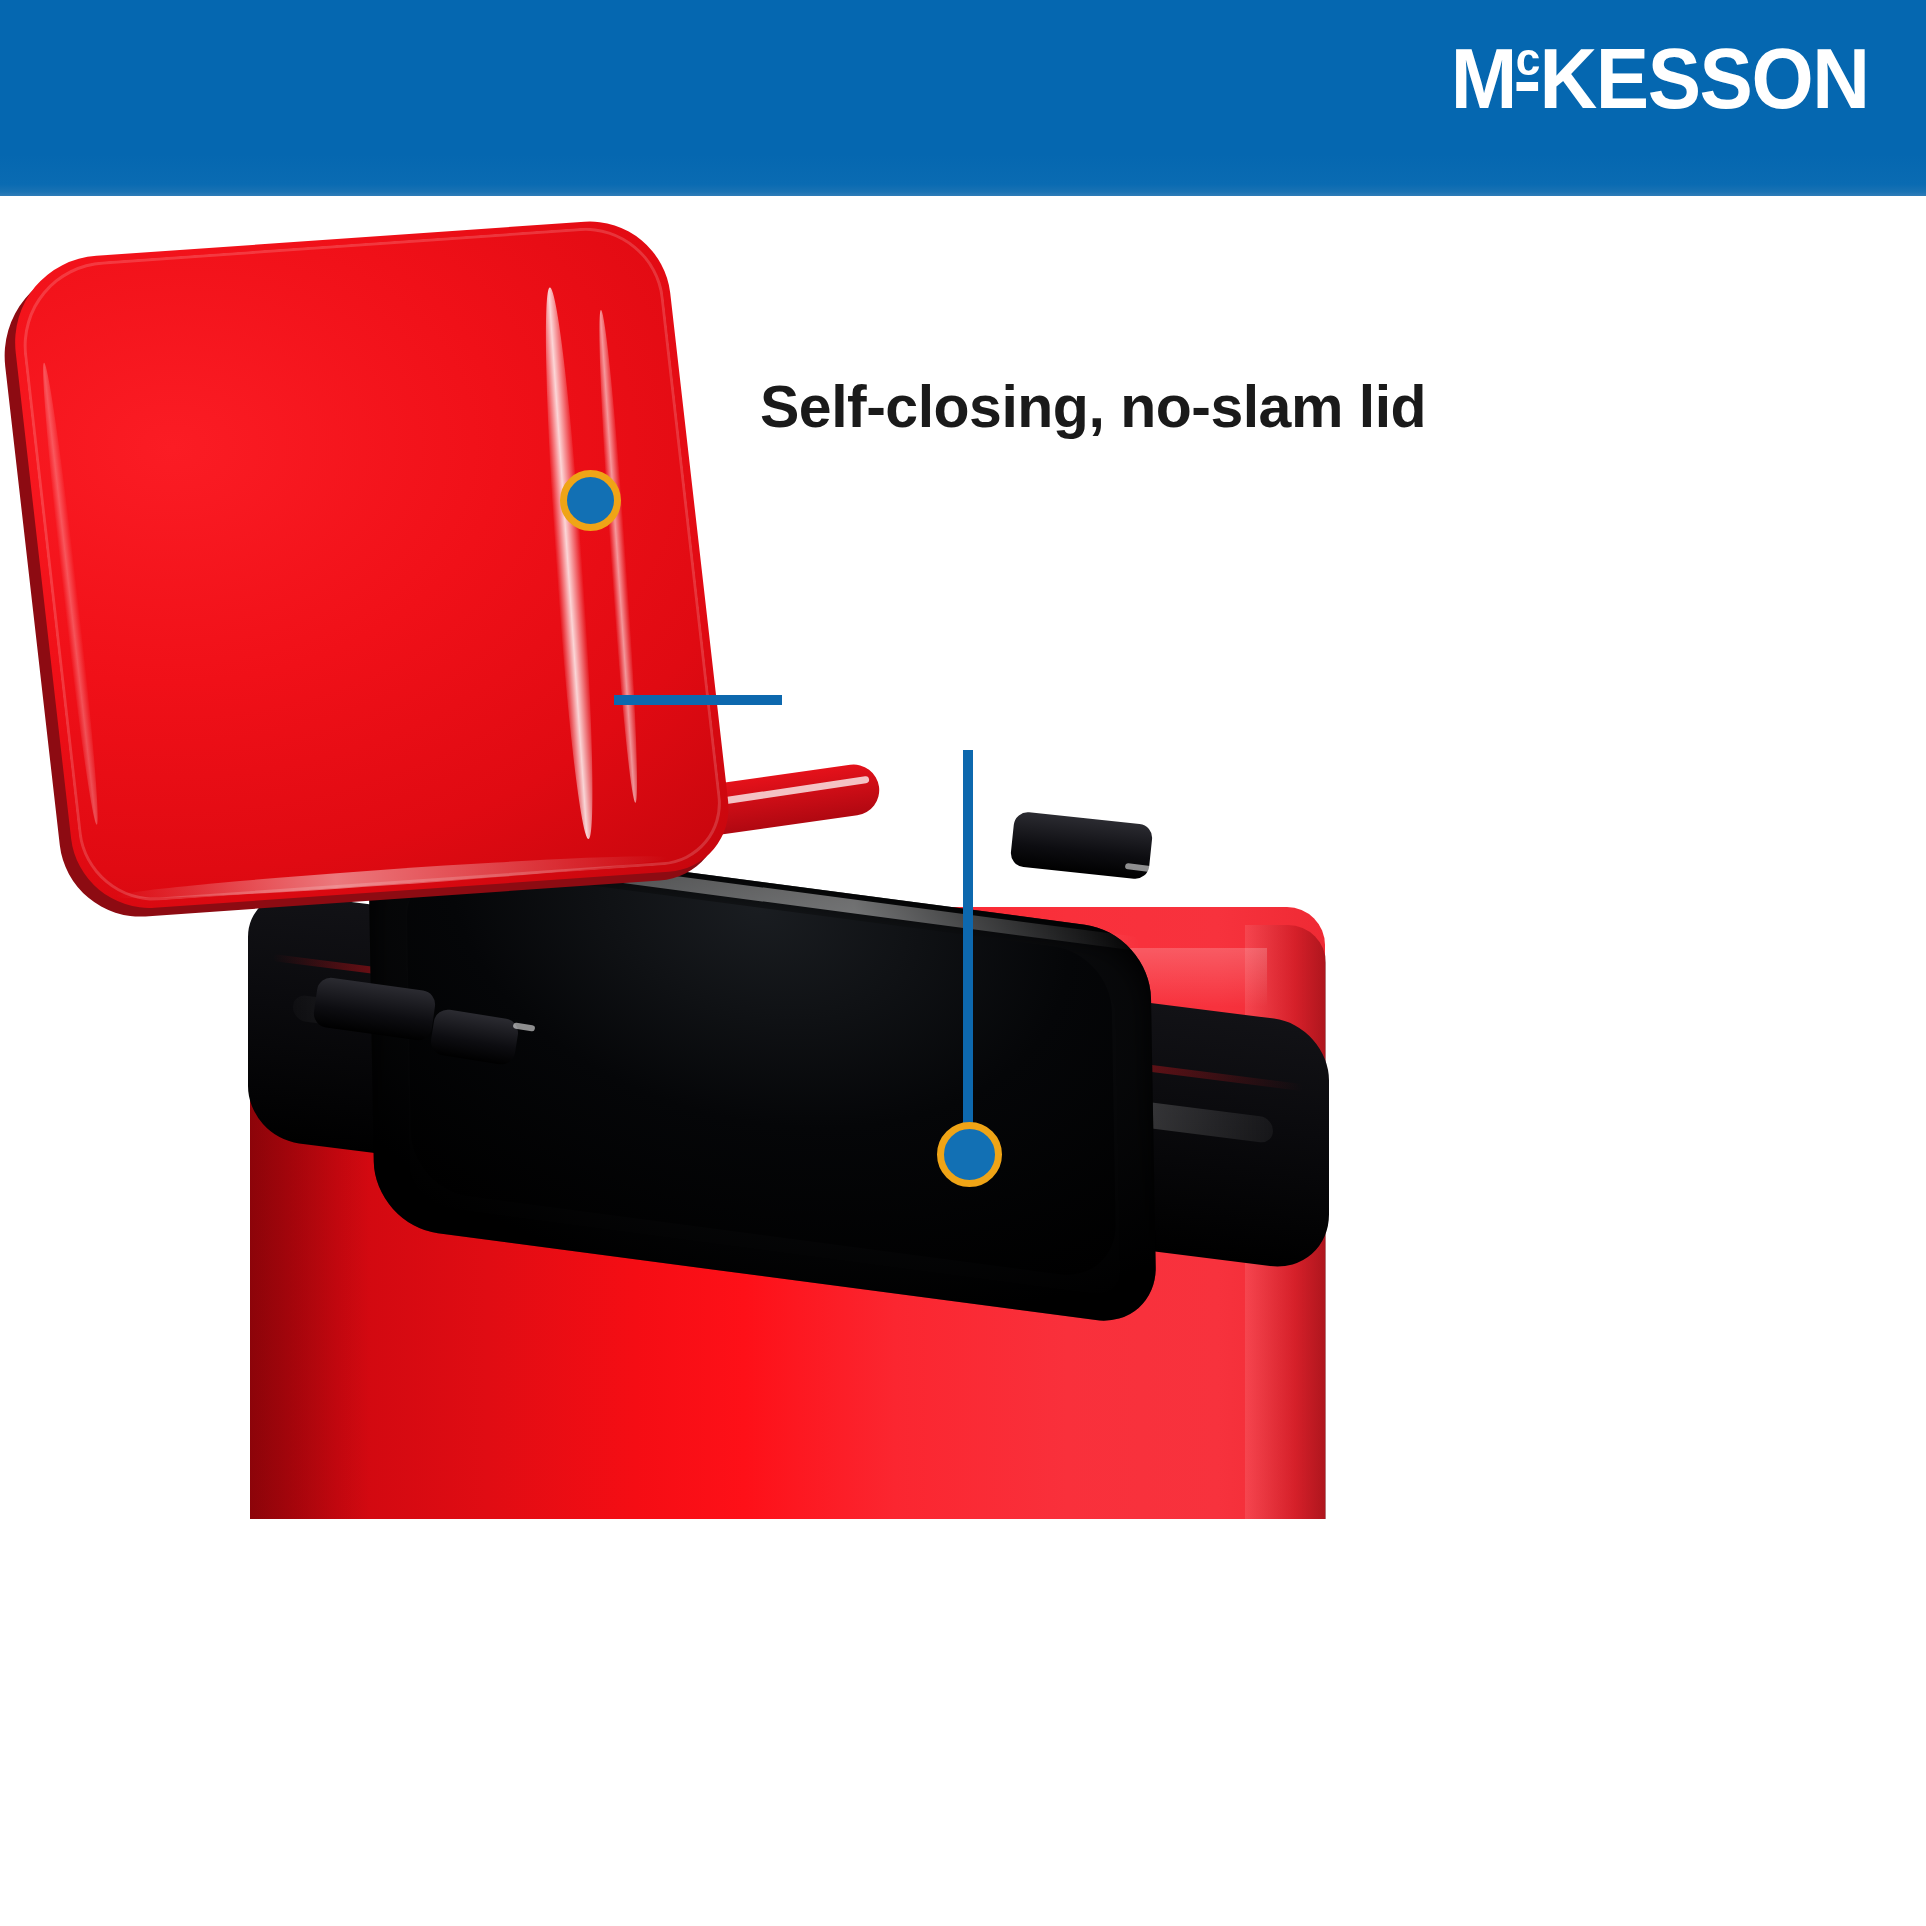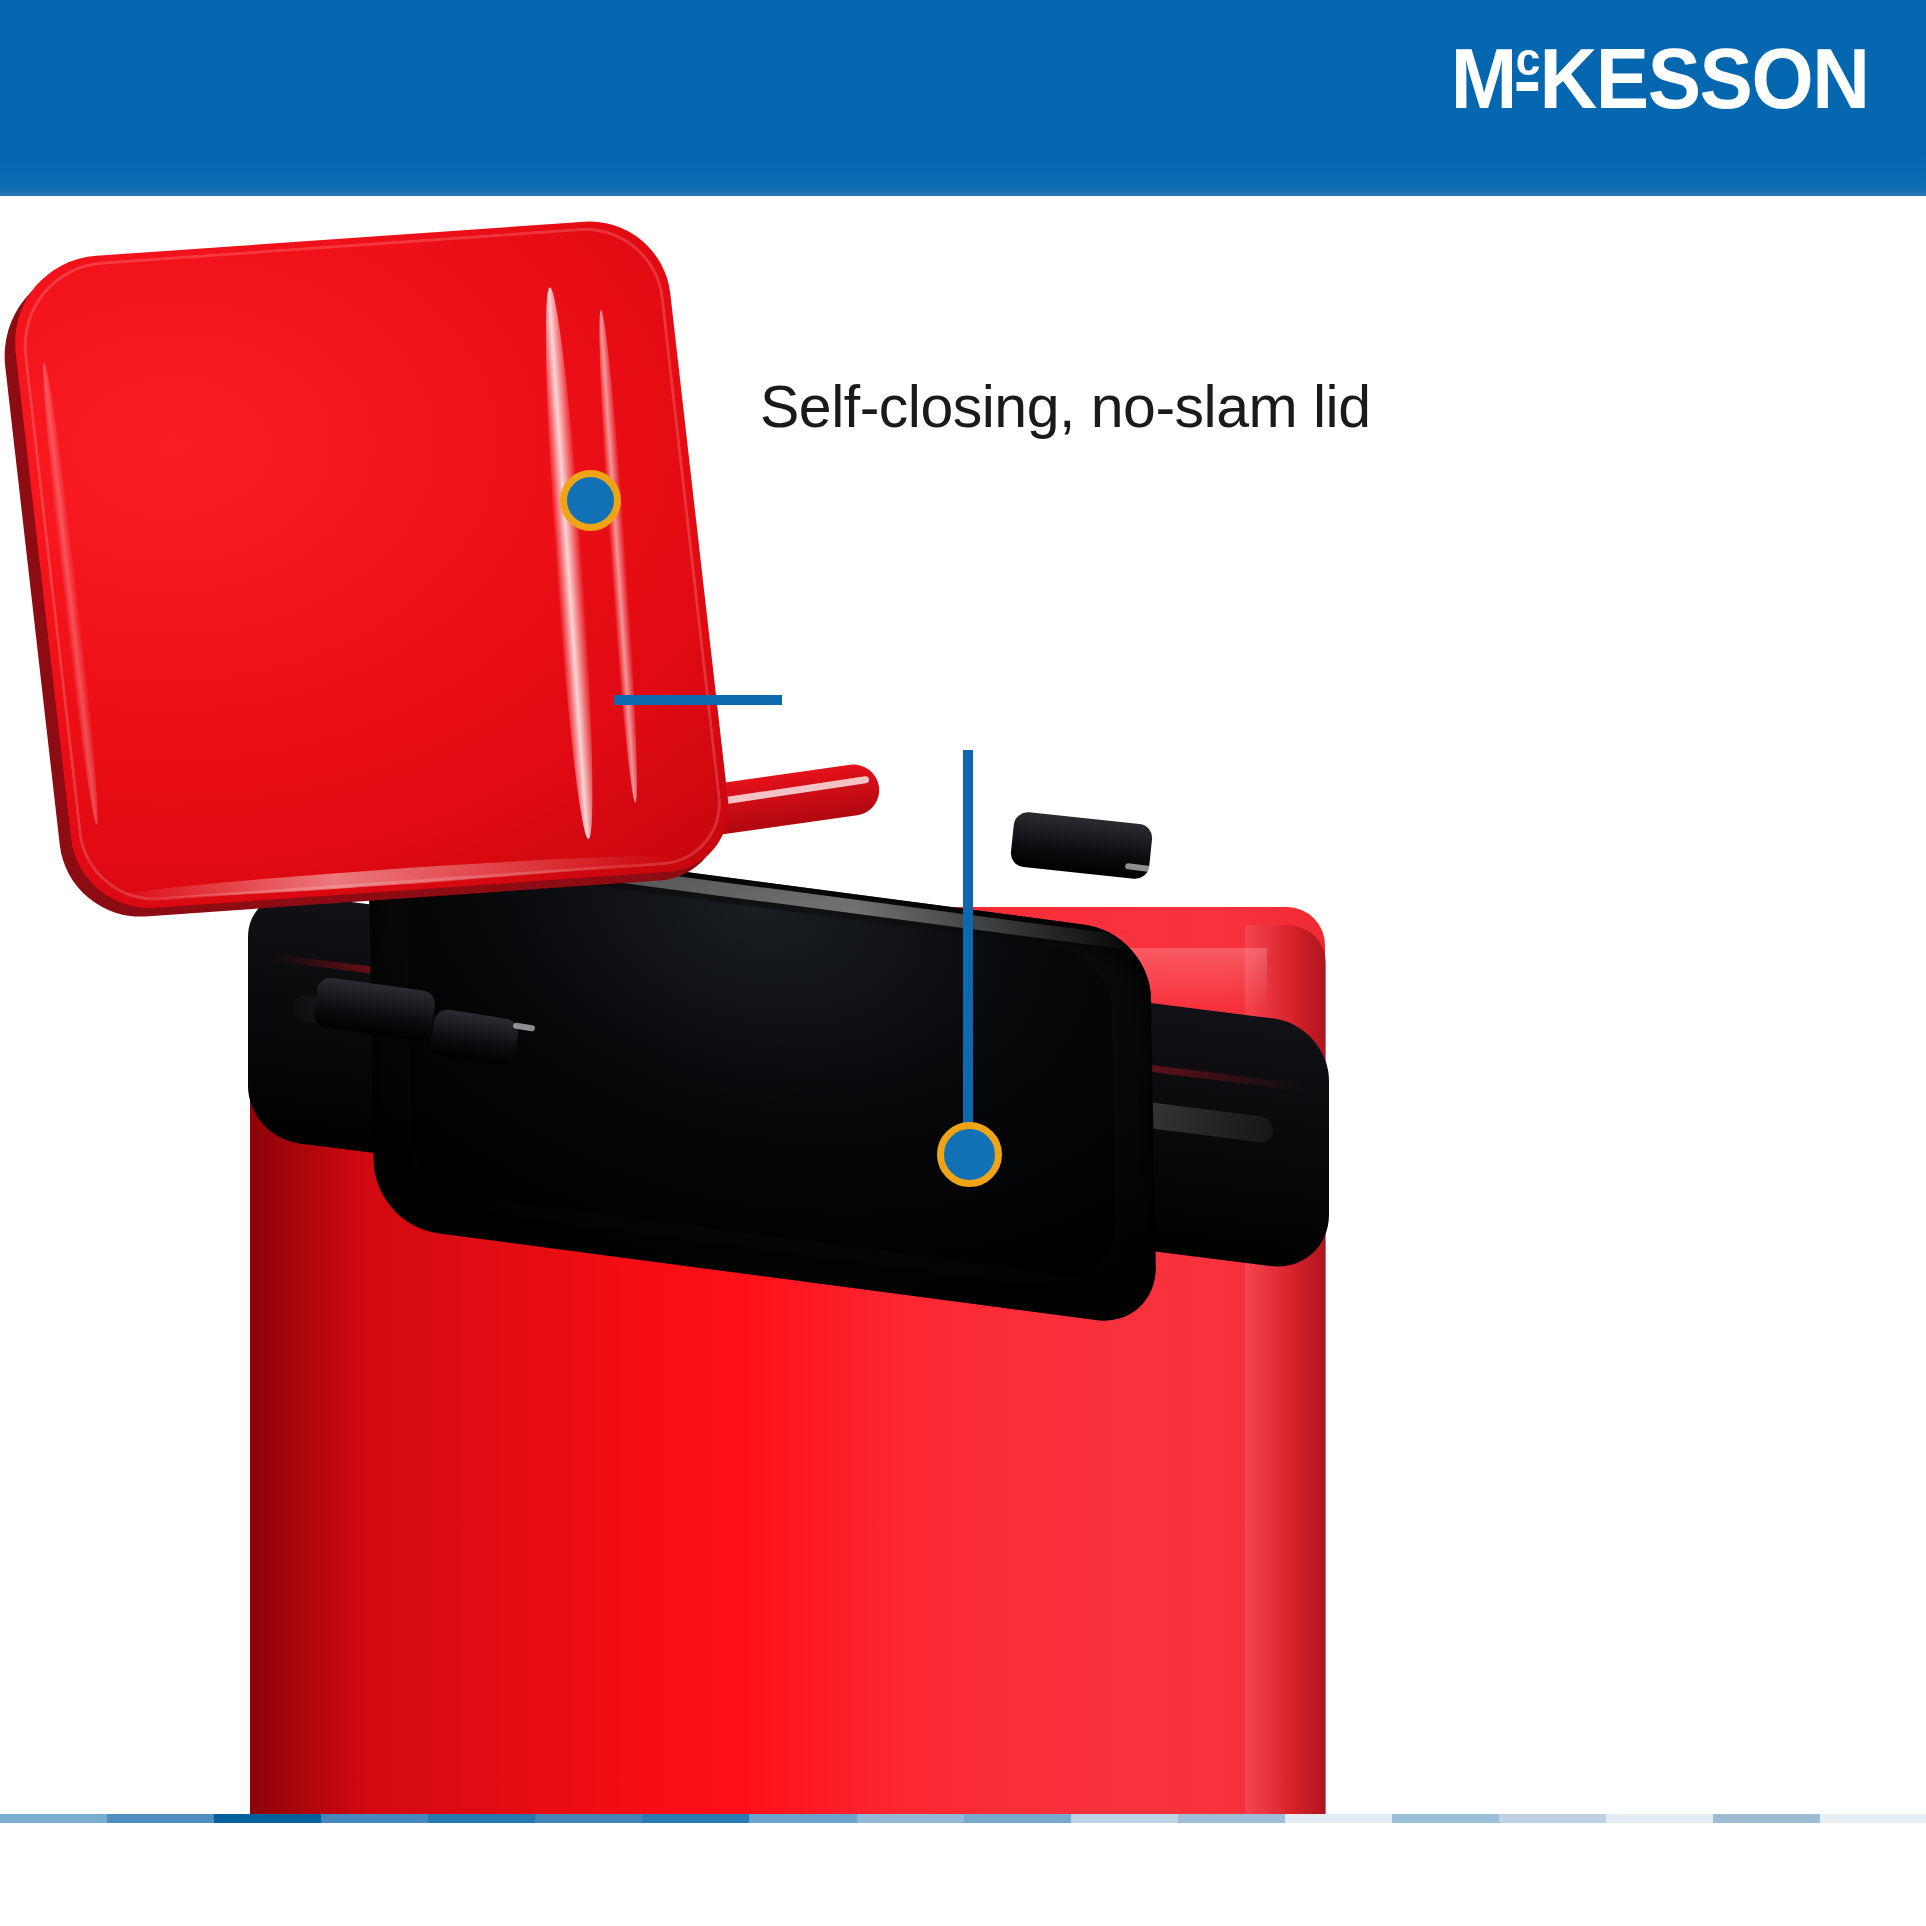--- a/index.html
+++ b/index.html
@@ -6,21 +6,21 @@
     margin: 0;
     padding: 0;
     background: #ffffff;
   }
   body {
     font-family: "Liberation Sans", sans-serif;
   }
   #page {
     position: relative;
     width: 1927px;
-    height: 1823px;
+    height: 1519px;
     background: #1d4ed8;
     overflow: hidden;
   }
 
   
   #header-bar {
     position: absolute;
     left: 0;
     top: 0;
     width: 1927px;
@@ -406,21 +406,21 @@
     left: 937px;
     top: 926px;
     width: 65px;
     height: 65px;
   }
   .callout-text {
     position: absolute;
     color: #1a1a1a;
     font-family: "Liberation Sans", sans-serif;
     font-size: 59px;
-    font-weight: 400;
+    font-weight: 700;
     letter-spacing: -0.5px;
     white-space: nowrap;
     line-height: 1;
   }
   #callout1-text {
     left: 760px;
     top: 182px;
   }
   #callout2-text {
     left: 760px;

